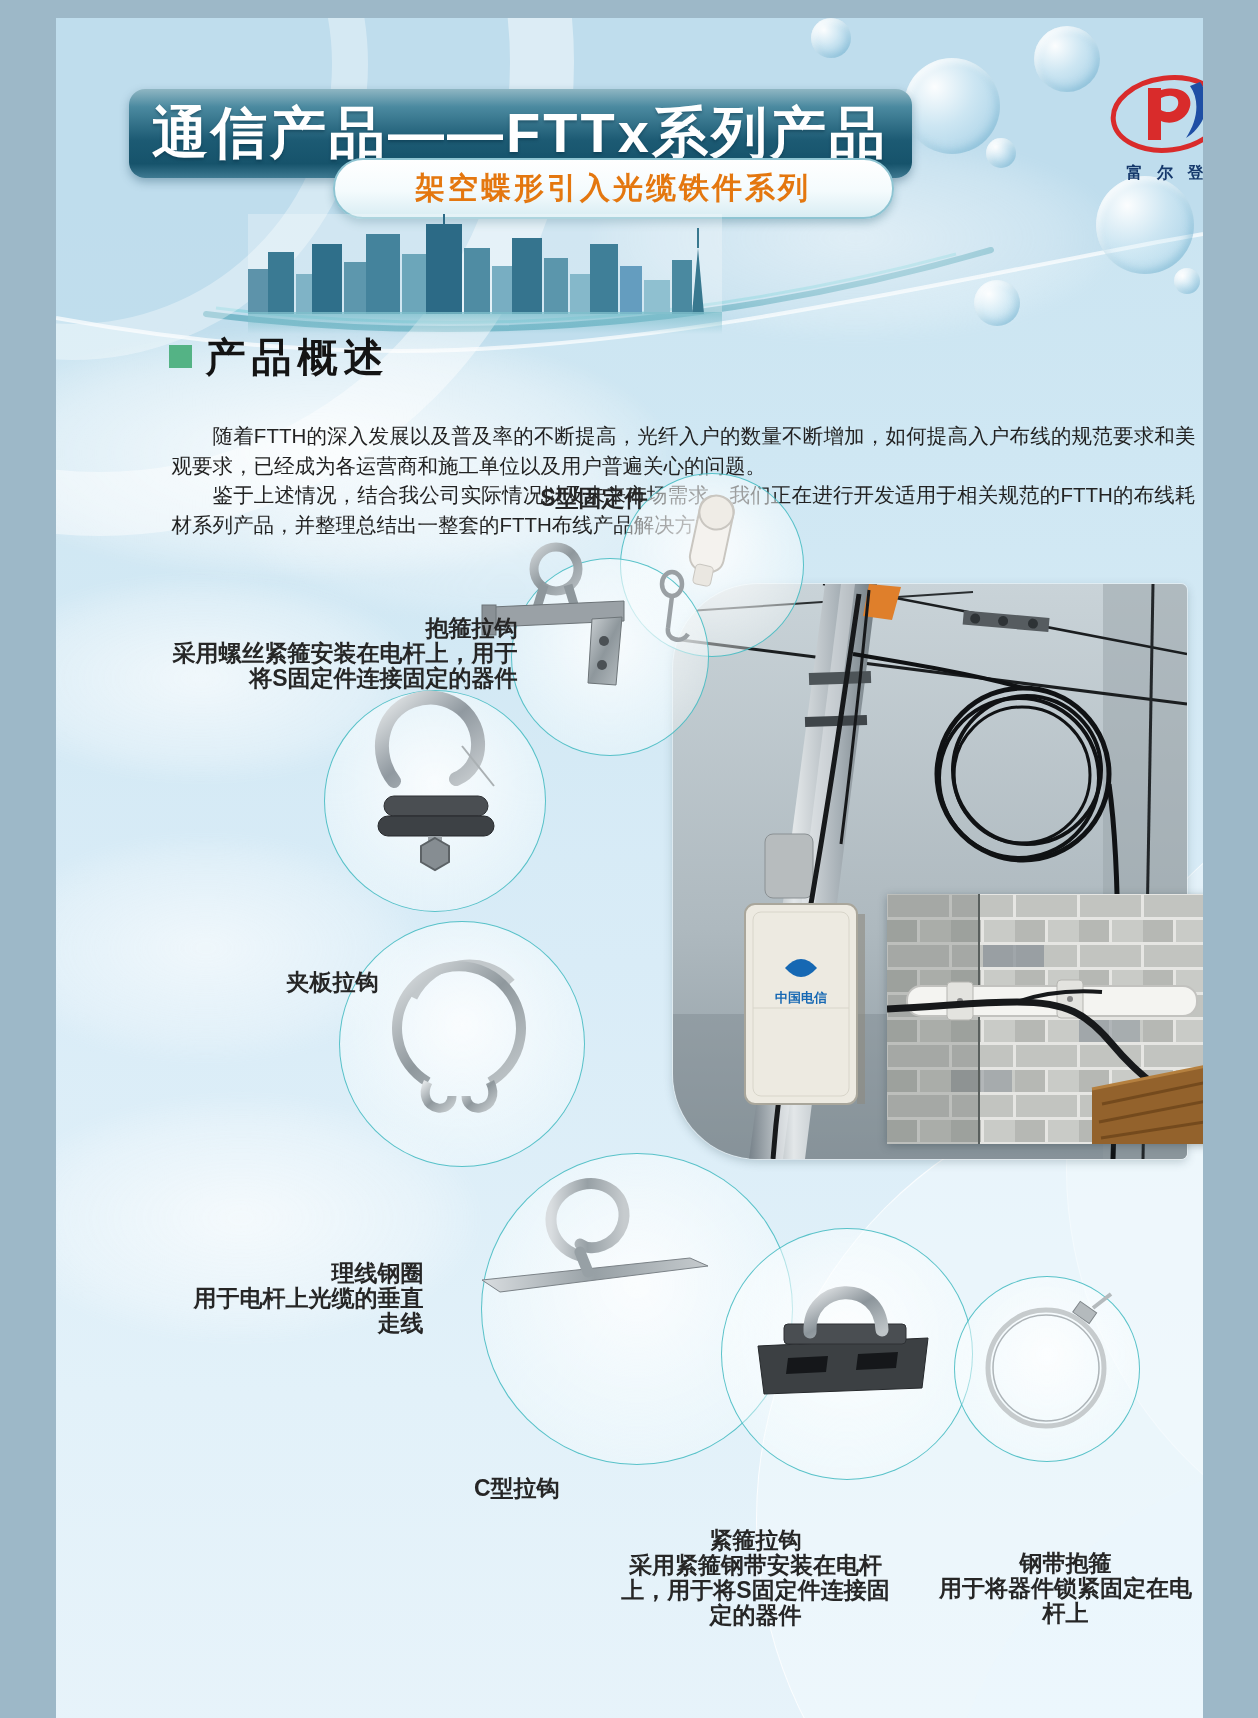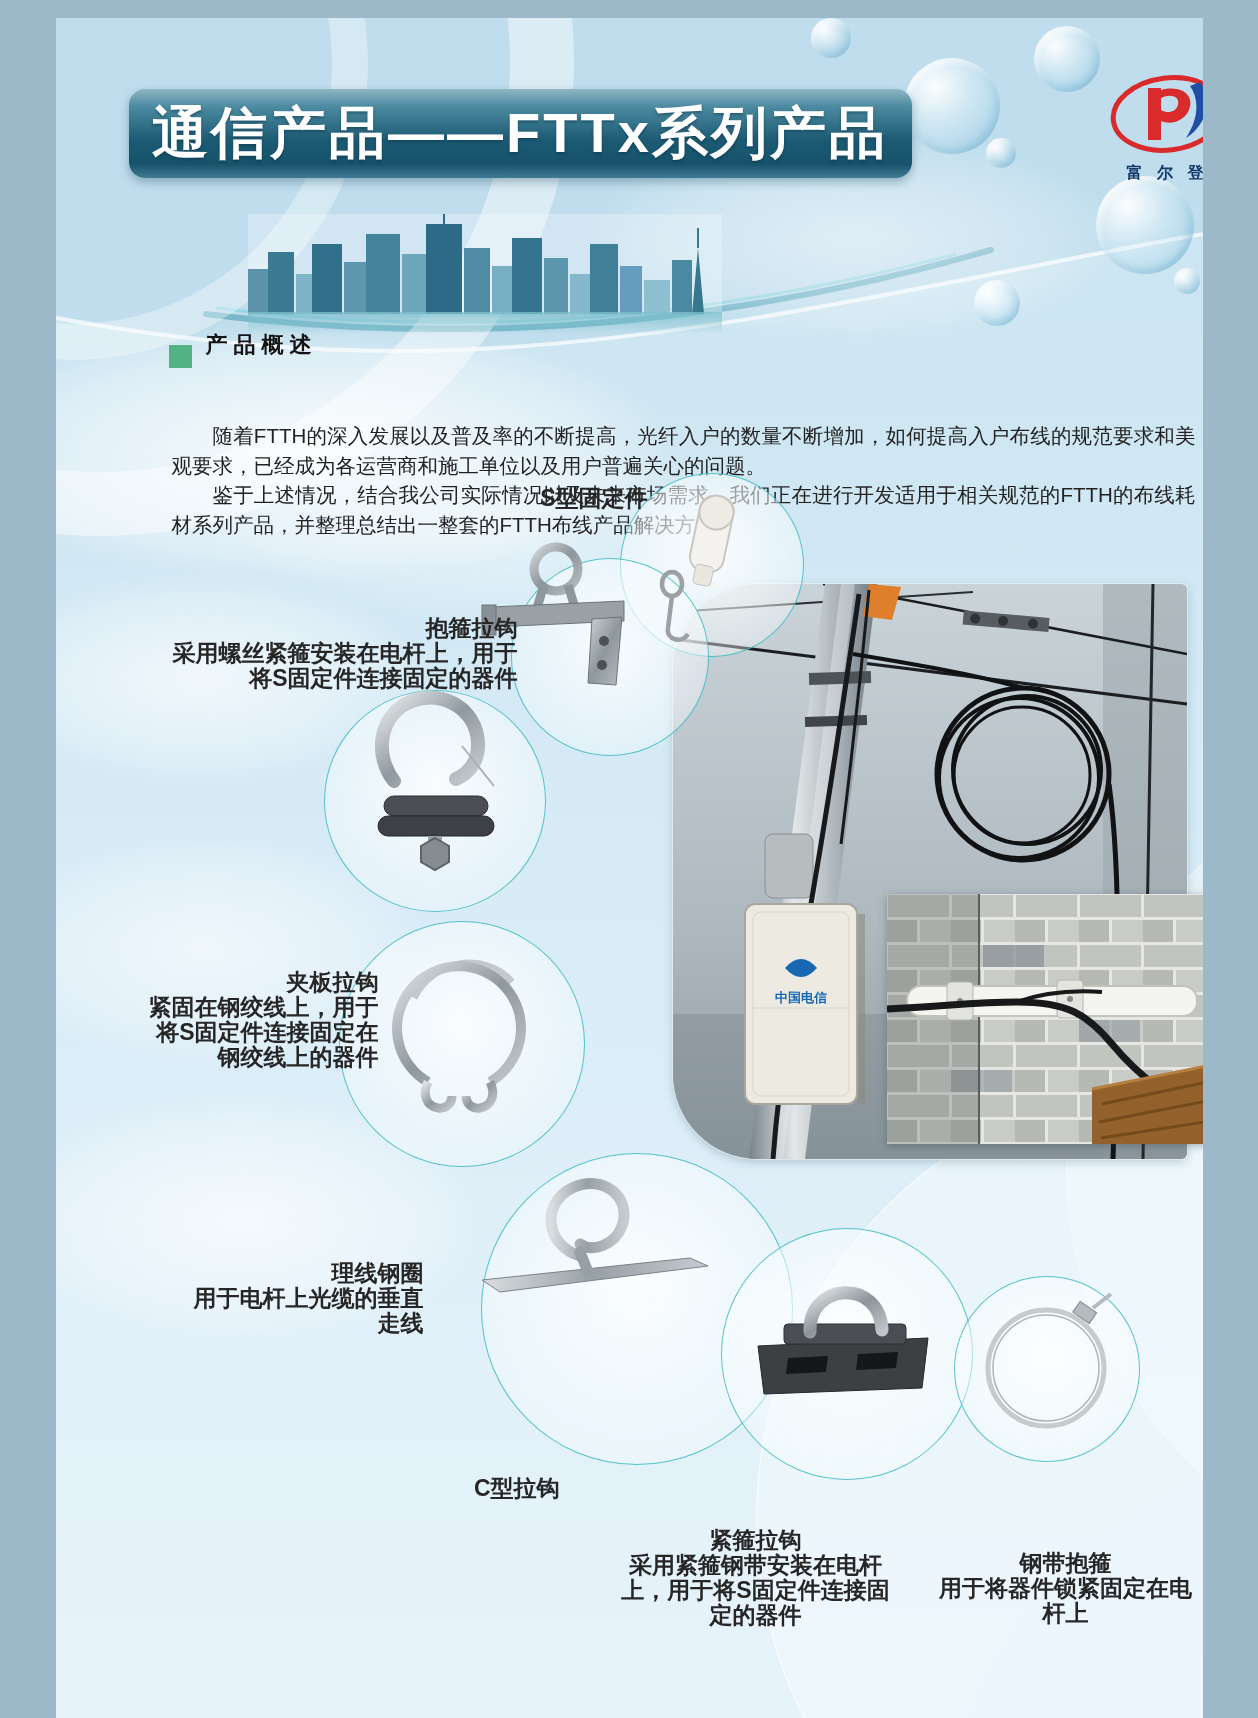--- a/index.html
+++ b/index.html
@@ -22,21 +22,21 @@
     text-shadow:0 2px 3px rgba(0,40,60,.4);}
   .pill{position:absolute;left:277px;top:140px;width:557px;height:57px;border-radius:30px;
     background:linear-gradient(180deg,#ffffff 0%,#f4fbfd 55%,#d9edf3 100%);
     border:2px solid #8ec4d2;box-shadow:0 4px 8px rgba(30,90,110,.3);
     display:flex;align-items:center;justify-content:center;}
   .pill span{color:#e4770f;font-size:30px;font-weight:bold;letter-spacing:3px;white-space:nowrap;}
   .logo{position:absolute;left:1048px;top:56px;width:128px;height:110px;text-align:center;}
   .logo-text{margin-top:1px;font-size:16px;font-weight:bold;color:#15386b;letter-spacing:5px;white-space:nowrap;}
   .sec-bullet{position:absolute;left:113px;top:327px;width:23px;height:23px;background:#54b385;}
   .sec-title{position:absolute;left:150px;top:312px;margin:0;font-family:"Liberation Serif","DejaVu Serif",serif;
-    font-size:22px;font-weight:bold;color:#141414;letter-spacing:6px;}
+    font-size:40px;font-weight:bold;color:#141414;letter-spacing:6px;}
   .body-text{position:absolute;left:116px;top:403px;width:1024px;font-size:20.5px;color:#222;
     line-height:29.5px;text-align:justify;}
   .body-text p{margin:0;text-indent:2em;}
   .pcircle{position:absolute;border-radius:50%;border:1.6px solid rgba(62,184,192,.85);
     background:radial-gradient(circle at 50% 42%, rgba(255,255,255,.85) 0%, rgba(250,254,255,.5) 55%, rgba(242,251,254,.2) 100%);}
   .plabel{position:absolute;color:#262626;font-size:23px;line-height:25px;font-weight:700;}
   .prod-img{position:absolute;}
   .photo1{position:absolute;left:617px;top:566px;width:514px;height:575px;border-radius:85px 6px 6px 85px;
     overflow:hidden;box-shadow:0 0 0 1px rgba(255,255,255,.45), 0 3px 10px rgba(40,70,85,.25);}
   .photo2{position:absolute;left:831px;top:876px;width:330px;height:250px;overflow:hidden;
@@ -75,20 +75,23 @@
   <div class="bubble" style="left:918px;top:262px;width:46px;height:46px;"></div>
   <div class="bubble" style="left:1186px;top:18px;width:72px;height:72px;"></div>
   <div class="bubble" style="left:1220px;top:130px;width:36px;height:36px;"></div>
   <div class="bubble" style="left:1118px;top:250px;width:26px;height:26px;"></div>
   <div class="bubble" style="left:755px;top:0px;width:40px;height:40px;"></div>
 
   <div class="banner">
     <span>通信产品——FTTx系列产品</span>
   </div>
 
+  <div class="pill">
+    <span>架空蝶形引入光缆铁件系列</span>
+  </div>
 
   <div class="logo">
     <svg width="128" height="84" viewBox="0 0 128 84">
       <ellipse cx="64" cy="40" rx="55" ry="36" fill="none" stroke="#d92b2b" stroke-width="5" transform="rotate(-7 64 40)"></ellipse>
       <path d="M96,8 C108,24 104,50 82,64 C94,46 96,26 86,12 Z" fill="#1f4fa5"></path>
       <rect x="44" y="14" width="13" height="52" fill="#d92b2b"></rect>
       <path d="M57,16 C80,10 92,24 84,38 C78,48 66,51 57,47 L57,36 C64,40 72,38 74,31 C76,23 68,19 57,24 Z" fill="#d92b2b"></path>
     </svg>
     <div class="logo-text">富 尔 登</div>
   </div>
@@ -319,21 +322,20 @@
 
   <div class="plabel" style="left:212px;top:468px;width:380px;text-align:right;">
     <div class="pname">S型固定件</div>
   </div>
   <div class="plabel" style="left:114px;top:598px;width:348px;text-align:right;">
     <div class="pname">抱箍拉钩</div>
     <div class="pdesc">采用螺丝紧箍安装在电杆上，用于将S固定件连接固定的器件</div>
   </div>
   <div class="plabel" style="left:78px;top:952px;width:245px;text-align:right;">
     <div class="pname">夹板拉钩</div>
-    <div class="pdesc">紧固在钢绞线上，用于将S固定件连接固定在钢绞线上的器件</div>
   </div>
   <div class="plabel" style="left:120px;top:1243px;width:248px;text-align:right;">
     <div class="pname">理线钢圈</div>
     <div class="pdesc">用于电杆上光缆的垂直走线</div>
   </div>
   <div class="plabel" style="left:228px;top:1458px;width:276px;text-align:right;">
     <div class="pname">C型拉钩</div>
   </div>
   <div class="plabel" style="left:560px;top:1510px;width:280px;text-align:center;">
     <div class="pname">紧箍拉钩</div>

